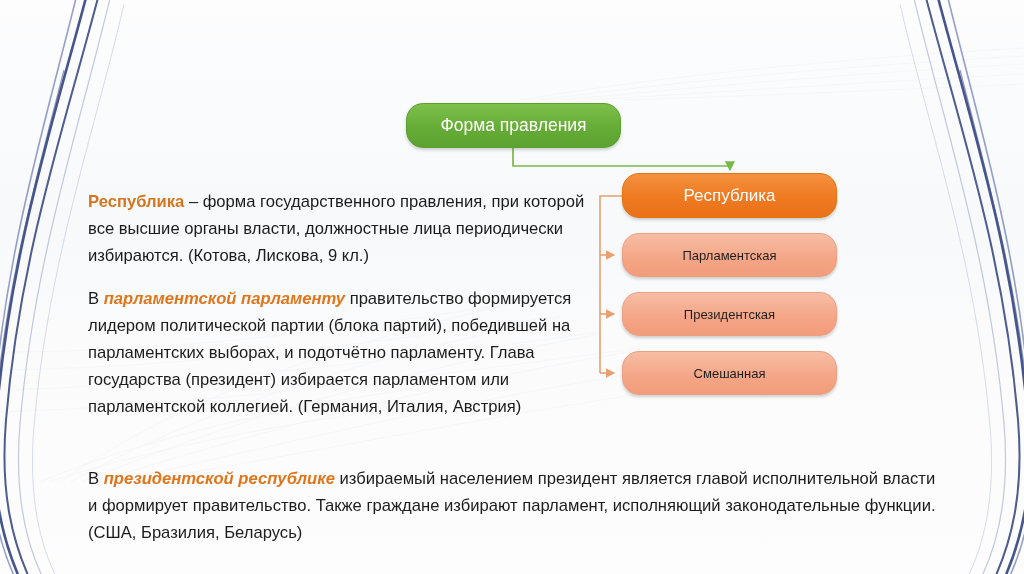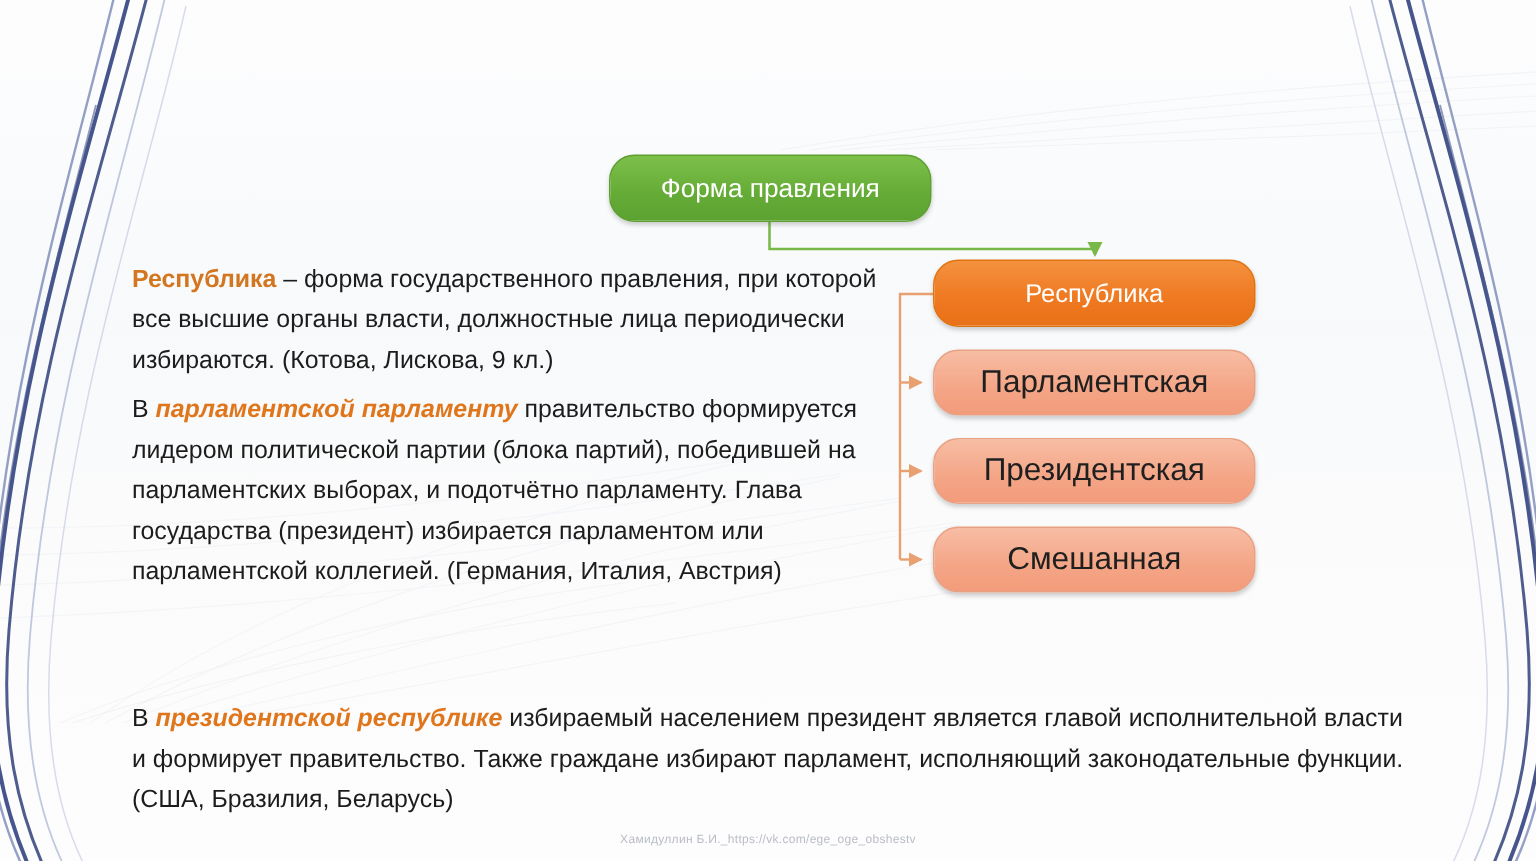--- a/index.html
+++ b/index.html
@@ -122,21 +122,21 @@
 
   .node-sub {
     left: 222px;
     width: 215px;
     height: 44px;
     background: linear-gradient(180deg, #f7bda4 0%, #f4a586 60%, #f29c7b 100%);
     border: 1px solid #e8a183;
   }
   .node-sub span {
     color: #1f1f1f;
-    font-size: 21px;
+    font-size: 13px;
   }
   .node-sub-1 { top: 133px; }
   .node-sub-2 { top: 192px; }
   .node-sub-3 { top: 251px; }
 
   .connectors {
     position: absolute;
     left: 0; top: 0;
     width: 460px; height: 300px;
     pointer-events: none;
@@ -145,21 +145,21 @@
   
   .body-text {
     position: absolute;
     left: 88px;
     top: 172px;
     width: 500px;
     font-size: 16.6px;
     line-height: 27px;
     color: #1c1c1c;
   }
-  .body-text p { margin: 0 0 6px 0; }
+  .body-text p { margin: 16px 0 6px 0; }
   .kw {
     color: #d4761f;
     font-weight: bold;
   }
   .kw-i {
     color: #e0761c;
     font-weight: bold;
     font-style: italic;
   }
 
@@ -291,15 +291,14 @@
 
   <div class="body-text">
     <p><span class="kw">Республика</span><span> – форма государственного правления, при которой все высшие органы власти, должностные лица периодически избираются. (Котова, Лискова, 9 кл.)</span></p>
     <p><span>В </span><span class="kw-i">парламентской парламенту</span><span> правительство формируется лидером политической партии (блока партий), победившей на парламентских выборах, и подотчётно парламенту. Глава государства (президент) избирается парламентом или парламентской коллегией. (Германия, Италия, Австрия)</span></p>
   </div>
 
   <div class="body-wide">
     <p><span>В </span><span class="kw-i">президентской республике</span><span> избираемый населением президент является главой исполнительной власти и формирует правительство. Также граждане избирают парламент, исполняющий законодательные функции. (США, Бразилия, Беларусь)</span></p>
   </div>
 
-  <div class="footer">Хамидуллин Б.И._https://vk.com/ege_oge_obshestv</div>
 
 </div>
 
 </body></html>

